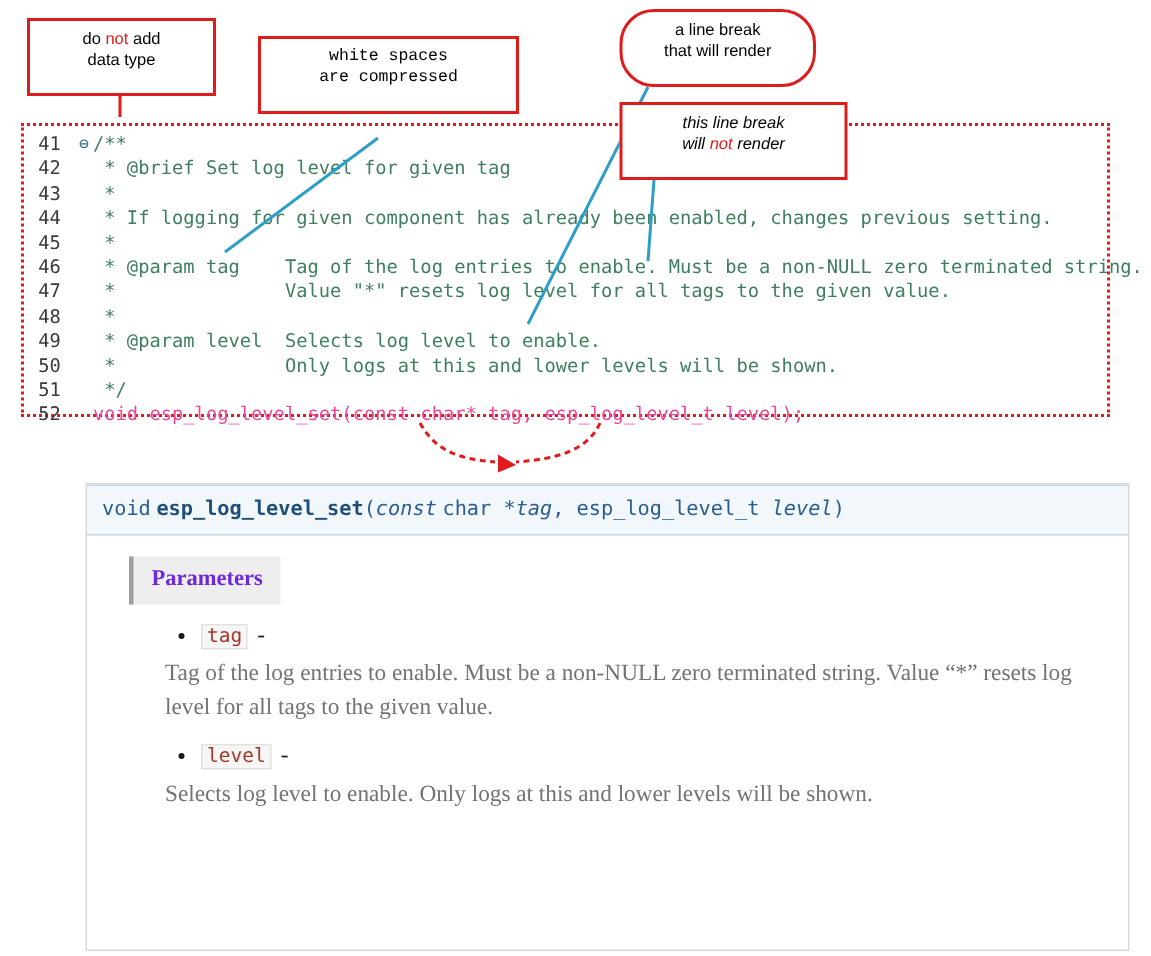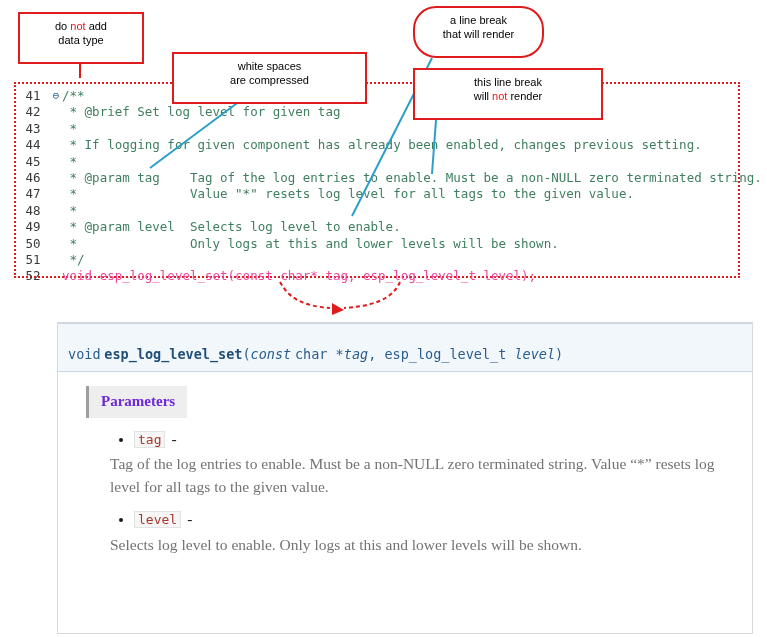--- a/index.html
+++ b/index.html
@@ -33,36 +33,38 @@
   }
 
   #callout-datatype {
     left: 18px;
     top: 12px;
     width: 126px;
     height: 52px;
   }
   #callout-whitespace {
     left: 172px;
-    top: 52px;
-    width: 195px;
-    height: 52px;
+    top: 24px;
+    width: 174px;
+    height: 52px;
+    font-family: Liberation Mono, monospace;
   }
   #callout-linebreak-render {
     left: 413px;
     top: 6px;
     width: 131px;
     height: 52px;
     border-radius: 23px;
   }
   #callout-linebreak-norender {
     left: 413px;
     top: 68px;
-    width: 190px;
-    height: 52px;
+    width: 152px;
+    height: 52px;
+    font-style: italic;
   }
 
   
   #connectors {
     position: absolute;
     left: 0;
     top: 0;
     width: 767px;
     height: 637px;
     pointer-events: none;
@@ -130,21 +132,21 @@
     height: 312px;
     background: #ffffff;
     border: 1px solid #d9d9d9;
     box-sizing: border-box;
     z-index: 2;
   }
   #doc-signature {
     background: #f2f7fb;
     border-top: 1px solid #c5d7e8;
     border-bottom: 1px solid #c5d7e8;
-    padding: 22px 10px 8px 10px;
+    padding: 7px 10px 8px 10px;
     font-size: 15px;
     color: #2a5d8f;
     font-family: "Liberation Serif", serif;
   }
   #doc-signature .fn {
     font-weight: bold;
     color: #1f4e79;
   }
   #doc-signature .mono {
     font-family: "DejaVu Sans Mono", monospace;

